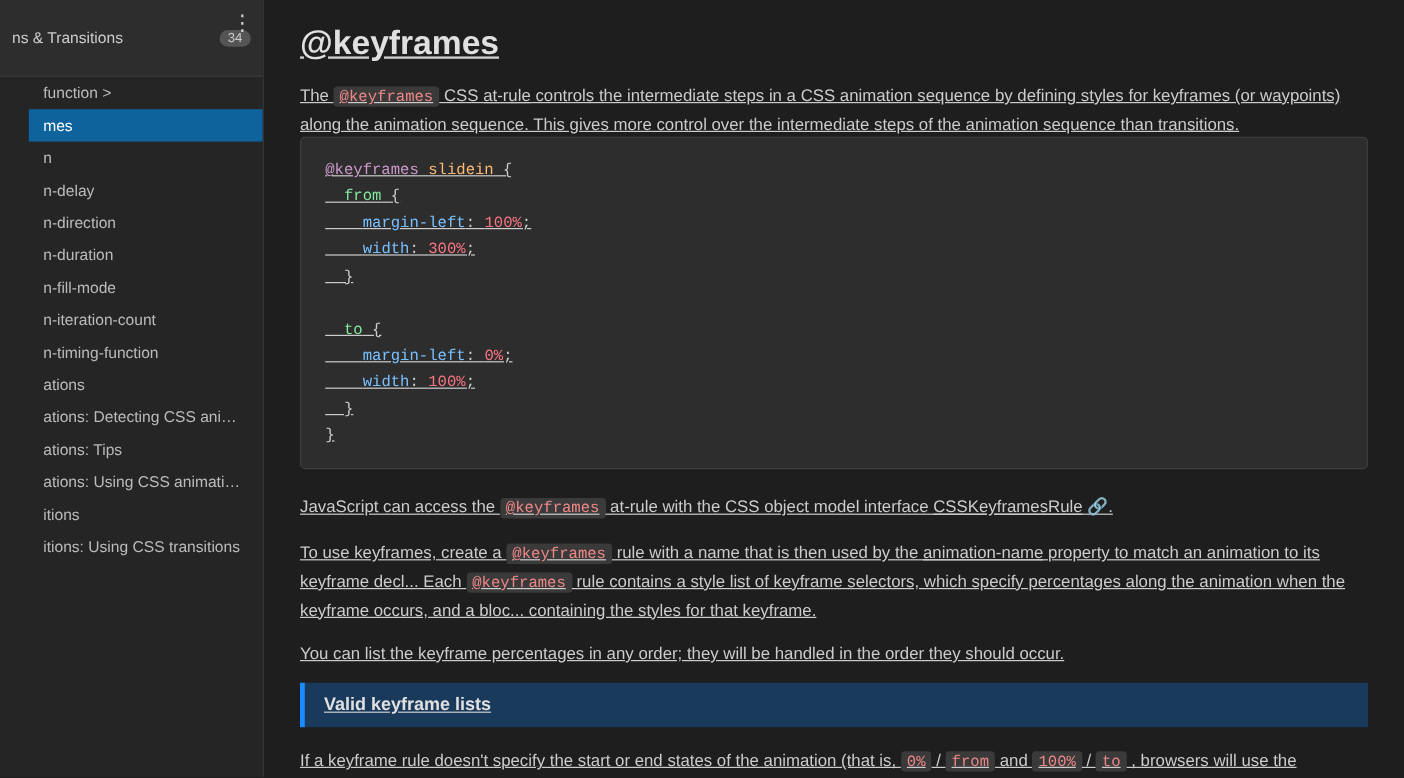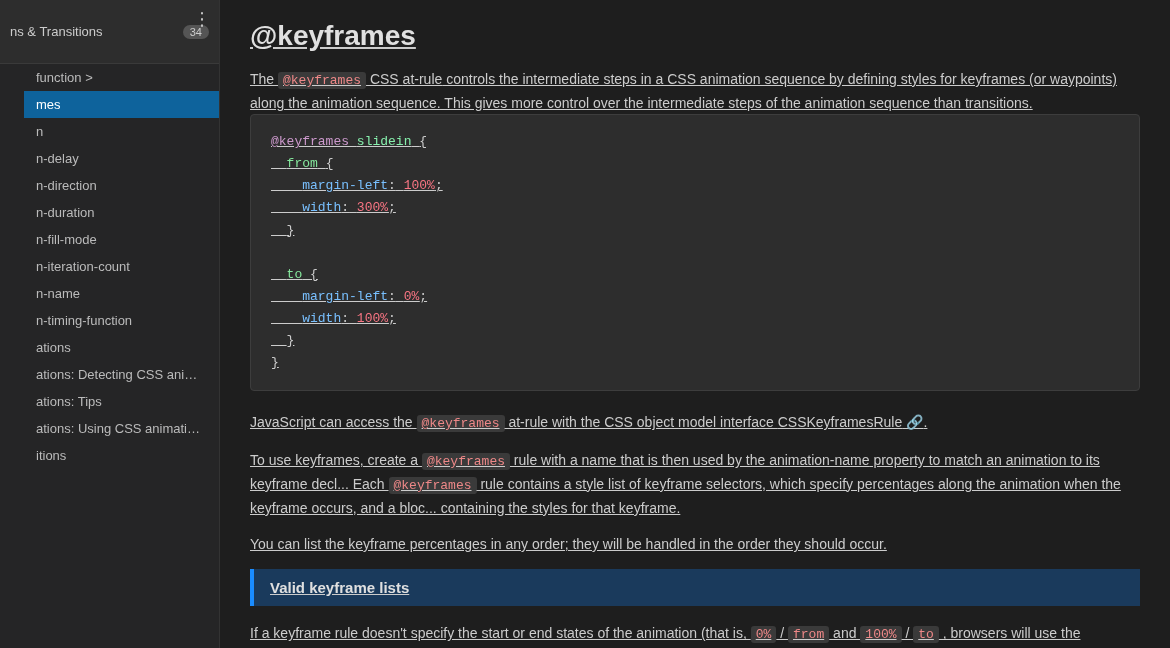--- a/index.html
+++ b/index.html
@@ -107,21 +107,21 @@
       padding: 16px 20px;
       font-family: 'Consolas', 'Courier New', monospace;
       font-size: 13px;
       line-height: 1.7;
       margin-bottom: 20px;
       overflow-x: auto;
       color: #ccc;
     }
 
     .code-keyword { color: #cc99cc; }
-    .code-name { color: #86efac; }
+    .code-name { color: #fdba74; }
     .code-prop { color: #79c0ff; text-align: right; }
     .code-value { color: #f97583; }
     .code-punct { color: #ccc; }
     .code-selector { color: #85e89d; }
 
     .body-text {
       font-size: 14px;
       line-height: 1.6;
       color: #ccc;
       margin-bottom: 14px;
@@ -166,27 +166,27 @@
 
   <div id="sidebar-items">
       <div class="sidebar-item">function &gt;</div>
       <div class="sidebar-item active">mes</div>
       <div class="sidebar-item">n</div>
       <div class="sidebar-item">n-delay</div>
       <div class="sidebar-item">n-direction</div>
       <div class="sidebar-item">n-duration</div>
       <div class="sidebar-item">n-fill-mode</div>
       <div class="sidebar-item">n-iteration-count</div>
-      <div class="sidebar-item">n-name</div>
       <div class="sidebar-item">n-timing-function</div>
       <div class="sidebar-item">ations</div>
       <div class="sidebar-item">ations: Detecting CSS animatio...</div>
       <div class="sidebar-item">ations: Tips</div>
       <div class="sidebar-item">ations: Using CSS animations</div>
       <div class="sidebar-item">itions</div>
+      <div class="sidebar-item">itions: Using CSS transitions</div>
     </div>
 </div>
 
 <div id="main">
   <h1 class="page-title">@keyframes</h1>
 
   <p class="intro-text">
     <span>The </span><code class="inline-code">@keyframes</code><span> CSS </span><a href="#">at-rule</a><span> controls the intermediate steps in a CSS animation sequence by defining styles for keyframes (or waypoints) along the animation sequence. This gives more control over the intermediate steps of the animation sequence than </span><a href="#">transitions</a><span>.</span>
   </p>
 

